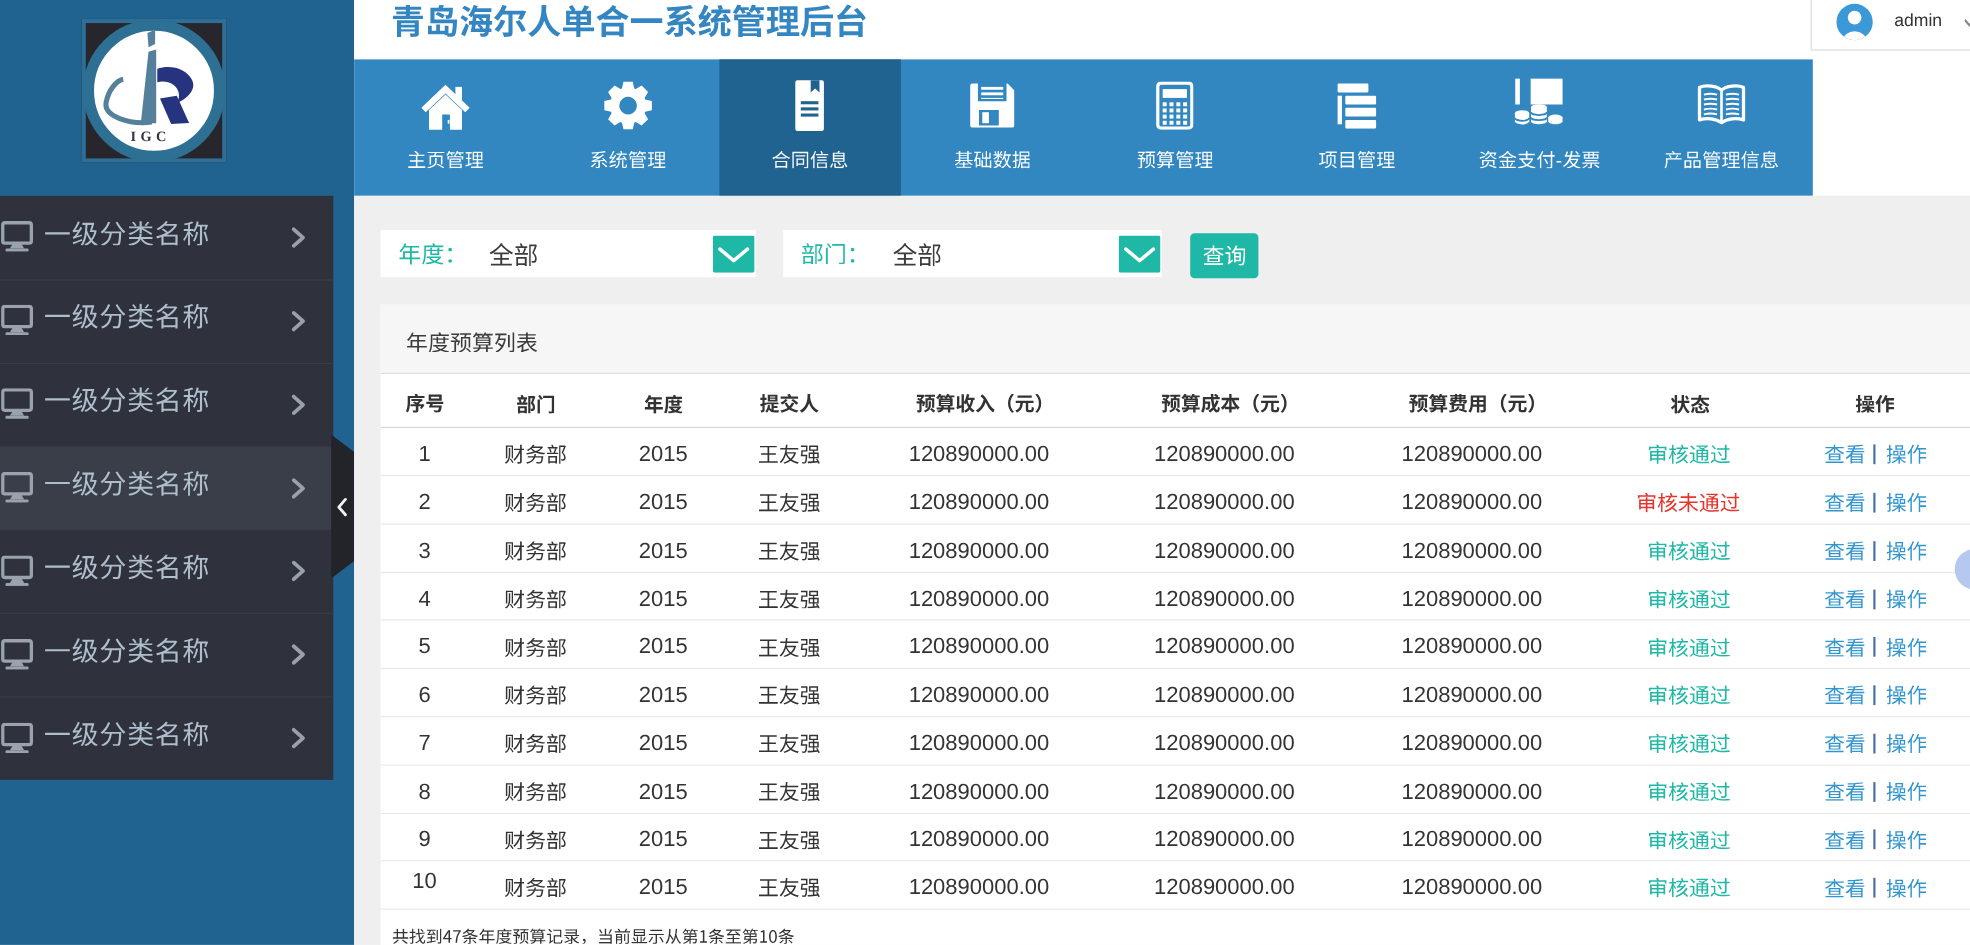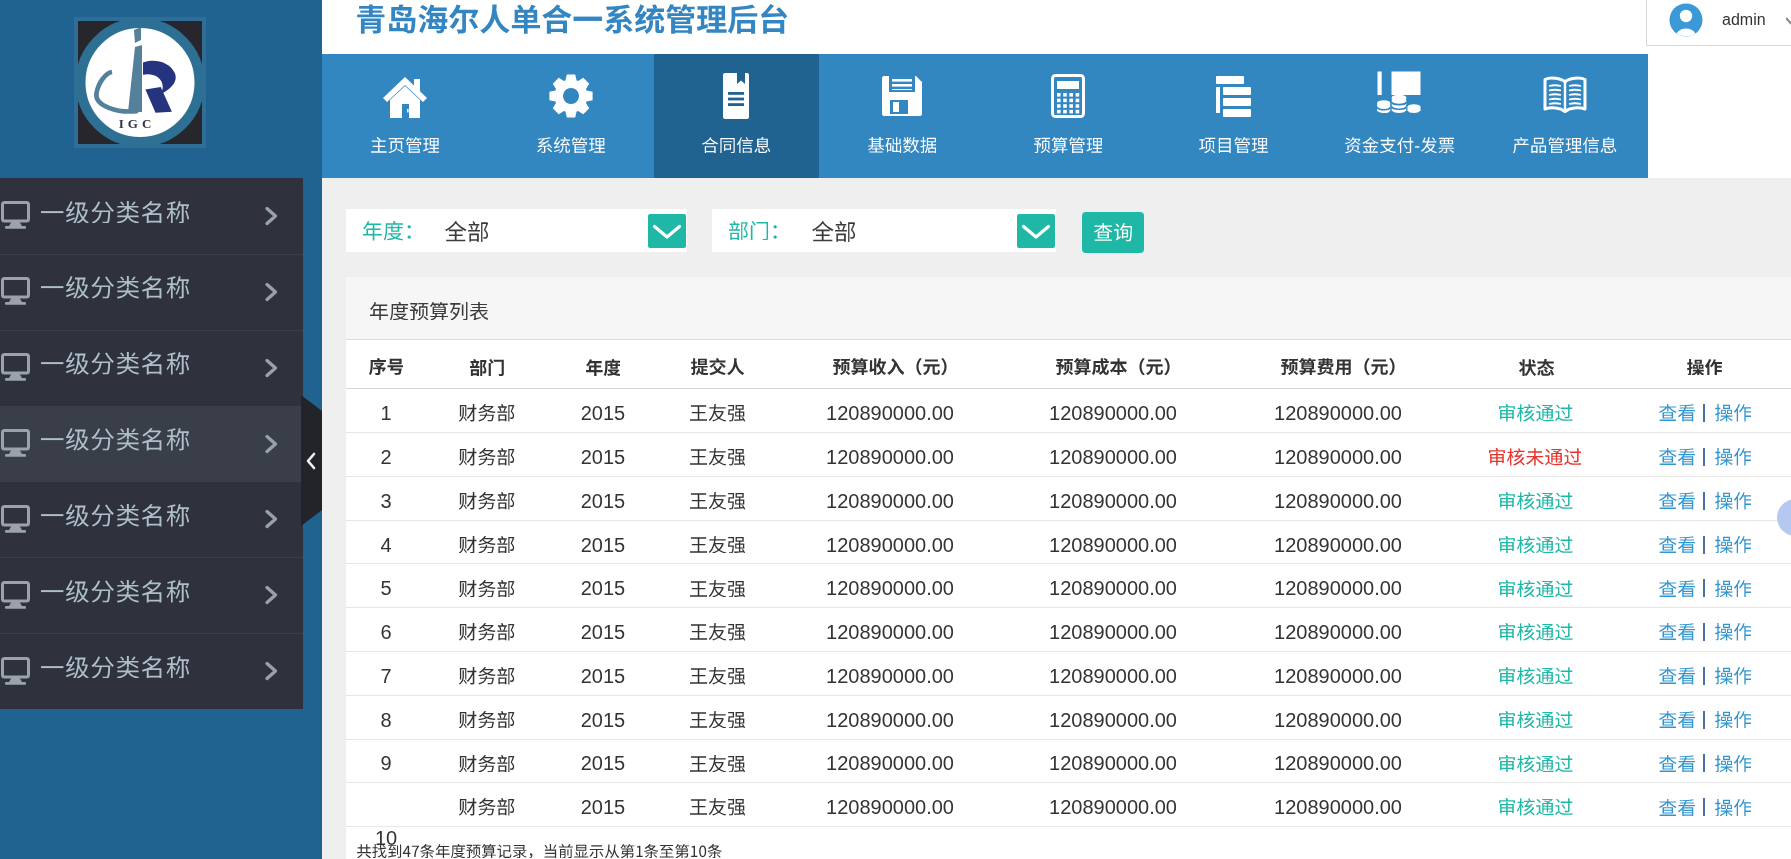--- a/index.html
+++ b/index.html
@@ -969,21 +969,21 @@
       </g>
     </svg>
 <div style="position:absolute;left:1703px;top:754.4px;width:2px;height:18px;background:#4a6fa5"></div>
 <svg style="position:absolute;left:1714.7px;top:754.7px;" width="36.58" height="17.50" viewBox="0 0 192.5 92.1" fill="#3295cd">
       <g transform="translate(-3.7,84.0) scale(1,-1)">
         <use href="#g90"></use>
         <use href="#g91" x="100"></use>
       </g>
     </svg>
 <div style="position:absolute;left:346px;top:826.1px;width:1445px;height:1px;background:#e7e7e7"></div>
-<div style="font:20px 'Liberation Sans',sans-serif;color:#333;position:absolute;transform:translateX(-50%);white-space:nowrap;left:386px;top:827px">10</div>
+<div style="font:20px 'Liberation Sans',sans-serif;color:#333;position:absolute;transform:translateX(-50%);white-space:nowrap;left:386px;top:790px">10</div>
 <svg style="position:absolute;left:459.3px;top:798.4px;" width="55.37" height="17.54" viewBox="0 0 291.4 92.3" fill="#333">
       <g transform="translate(-3.4,84.4) scale(1,-1)">
         <use href="#g80"></use>
         <use href="#g81" x="100"></use>
         <use href="#g51" x="200"></use>
       </g>
     </svg>
 <div style="font:20px 'Liberation Sans',sans-serif;color:#333;position:absolute;transform:translateX(-50%);white-space:nowrap;left:603px;top:796.2px">2015</div>
 <svg style="position:absolute;left:690.3px;top:798.4px;" width="55.35" height="17.65" viewBox="0 0 291.3 92.9" fill="#333">
       <g transform="translate(-5.2,84.1) scale(1,-1)">

